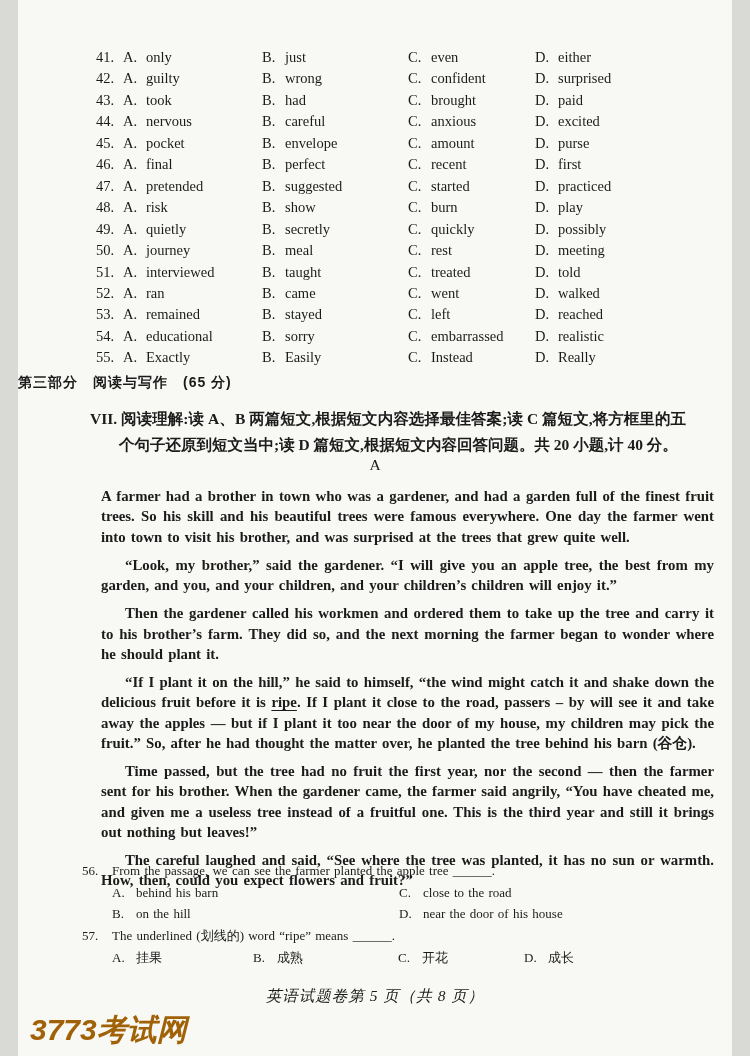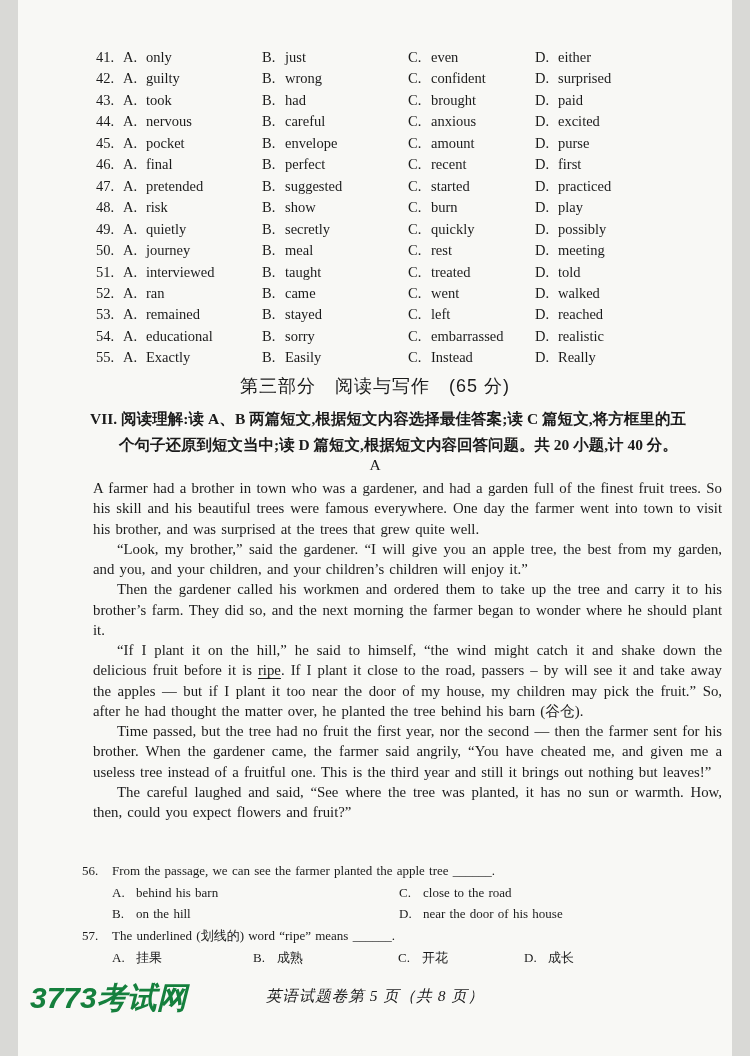--- a/index.html
+++ b/index.html
@@ -8,38 +8,38 @@
     position:relative;width:714px;height:1056px;margin:0 auto;
     background:#f8f8f5;color:#1b1b1b;overflow:hidden;
   }
   
   .cloze{position:absolute;top:47px;left:78px;right:40px;font-size:14.5px;}
   .cloze-row{display:grid;grid-template-columns:27px 139px 146px 127px auto;line-height:21.45px;}
   .cloze-row .num{}
   .cell .letter{display:inline-block;min-width:23px;}
   
   .section-header{
-    position:absolute;top:374px;left:0;right:0;text-align:center;
-    font-family:"Liberation Sans",sans-serif;font-weight:normal;font-size:18px;
+    position:absolute;top:374px;left:0;right:0;text-align:left;
+    font-family:"Liberation Sans",sans-serif;font-weight:bold;font-size:14px;
     letter-spacing:1px;
   }
   
   .instructions{
     position:absolute;top:406px;left:72px;right:46px;
     font-family:Liberation Serif, serif;font-weight:bold;font-size:15.5px;
     line-height:26px;text-align:justify;
     padding-left:29px;text-indent:-29px;
   }
   
   .passage-label{position:absolute;top:456px;left:0;right:0;text-align:center;font-size:15.5px;}
   .passage{
     position:absolute;top:478px;left:75px;width:629px;
     font-size:14.8px;line-height:20.25px;text-align:justify;word-spacing:1.5px;
   }
-  .passage p{margin:0;}
+  .passage p{margin:8px;font-weight:bold;}
   .passage p.indent{text-indent:24px;}
   .passage .u{text-decoration:underline;text-underline-offset:3px;}
   
   .questions{
     position:absolute;top:860px;left:64px;width:632px;
     font-size:13px;line-height:21.7px;word-spacing:1px;
   }
   .q-stem .qnum{display:inline-block;min-width:30px;}
   .q-options{display:grid;padding-left:30px;}
   .q-options.cols2{grid-template-columns:287px auto;}
@@ -206,17 +206,17 @@
           <span class="cell"><span class="letter">B.</span><span class="word">成熟</span></span>
           <span class="cell"><span class="letter">C.</span><span class="word">开花</span></span>
           <span class="cell"><span class="letter">D.</span><span class="word">成长</span></span>
         </div>
       </div>
     </div>
 
   <div class="footer">英语试题卷第 5 页（共 8 页）</div>
 
   <div class="watermark">
-    <div class="wm-title" style="color: #15803d;">3773考试网</div>
+    <div class="wm-title" style="color: #a16207; margin-top: 32px;">3773考试网</div>
     <div class="wm-url" style="color: rgb(232, 86, 44); margin-top: 43px;">3773.com.cn</div>
   </div>
 
 </div>
 
 </body></html>

